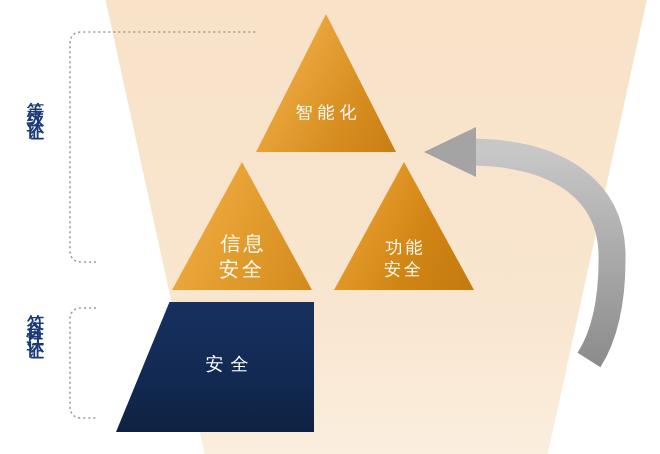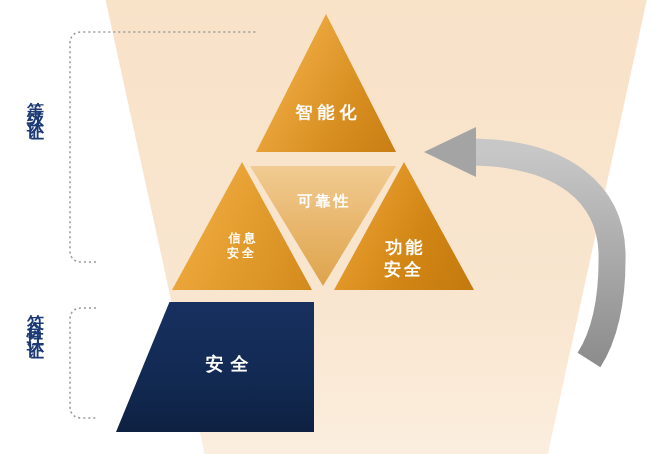--- a/index.html
+++ b/index.html
@@ -20,35 +20,35 @@
   .side-label{
     position:absolute;writing-mode:vertical-rl;color:#1c3a75;
     font-weight:700;font-size:17px;letter-spacing:7px;line-height:1;
   }
   .side-label.top{left:27px;top:88px;}
   .side-label.bottom{left:27px;top:300px;}
 
   
   .piece{position:absolute;}
   .piece .lbl{
-    position:absolute;left:0;right:0;text-align:center;color:#fff;font-weight:700;
+    position:absolute;left:0;right:0;text-align:center;color:#fff;font-weight:400;
     white-space:pre-line;
   }
   .tri-top{
     left:256px;top:14px;width:140px;height:138px;
     background:linear-gradient(120deg,#f4b24b 10%,#d68c1e 70%,#c97e14 100%);
     clip-path:polygon(50% 0,100% 100%,0 100%);
   }
   .tri-top .lbl{bottom:28px;font-size:17px;letter-spacing:5px;text-indent:5px;}
   .tri-mid-left{
     left:172px;top:162px;width:140px;height:128px;
     background:linear-gradient(115deg,#f2ad43 10%,#e09a2b 60%,#d38a1c 100%);
     clip-path:polygon(50% 0,100% 100%,0 100%);
   }
-  .tri-mid-left .lbl{bottom:28px;font-size:12px;line-height:1.3;letter-spacing:3px;text-indent:3px;}
+  .tri-mid-left .lbl{bottom:8px;font-size:20px;line-height:1.3;letter-spacing:3px;text-indent:3px;}
   .tri-mid-right{
     left:334px;top:162px;width:140px;height:128px;
     background:linear-gradient(115deg,#eda436 10%,#d18514 60%,#c37a0e 100%);
     clip-path:polygon(50% 0,100% 100%,0 100%);
   }
   .tri-mid-right .lbl{bottom:10px;font-size:17px;line-height:1.3;letter-spacing:3px;text-indent:3px;}
   .tri-center{
     left:250px;top:166px;width:146px;height:120px;
     background:linear-gradient(180deg,#f1cb92 0%,#e7b469 55%,#dda44c 100%);
     clip-path:polygon(0 0,100% 0,50% 100%);
@@ -97,23 +97,20 @@
 
   <div class="piece tri-top">
     <div class="lbl">智能化</div>
   </div>
 
   <div class="piece tri-mid-left">
     <div class="lbl">信息
 安全</div>
   </div>
 
-  <div class="piece tri-center">
-    <div class="lbl">可靠性</div>
-  </div>
 
   <div class="piece tri-mid-right">
     <div class="lbl">功能
 安全</div>
   </div>
 
   <div class="piece trap-bl">
     <div class="lbl">安全</div>
   </div>
 

